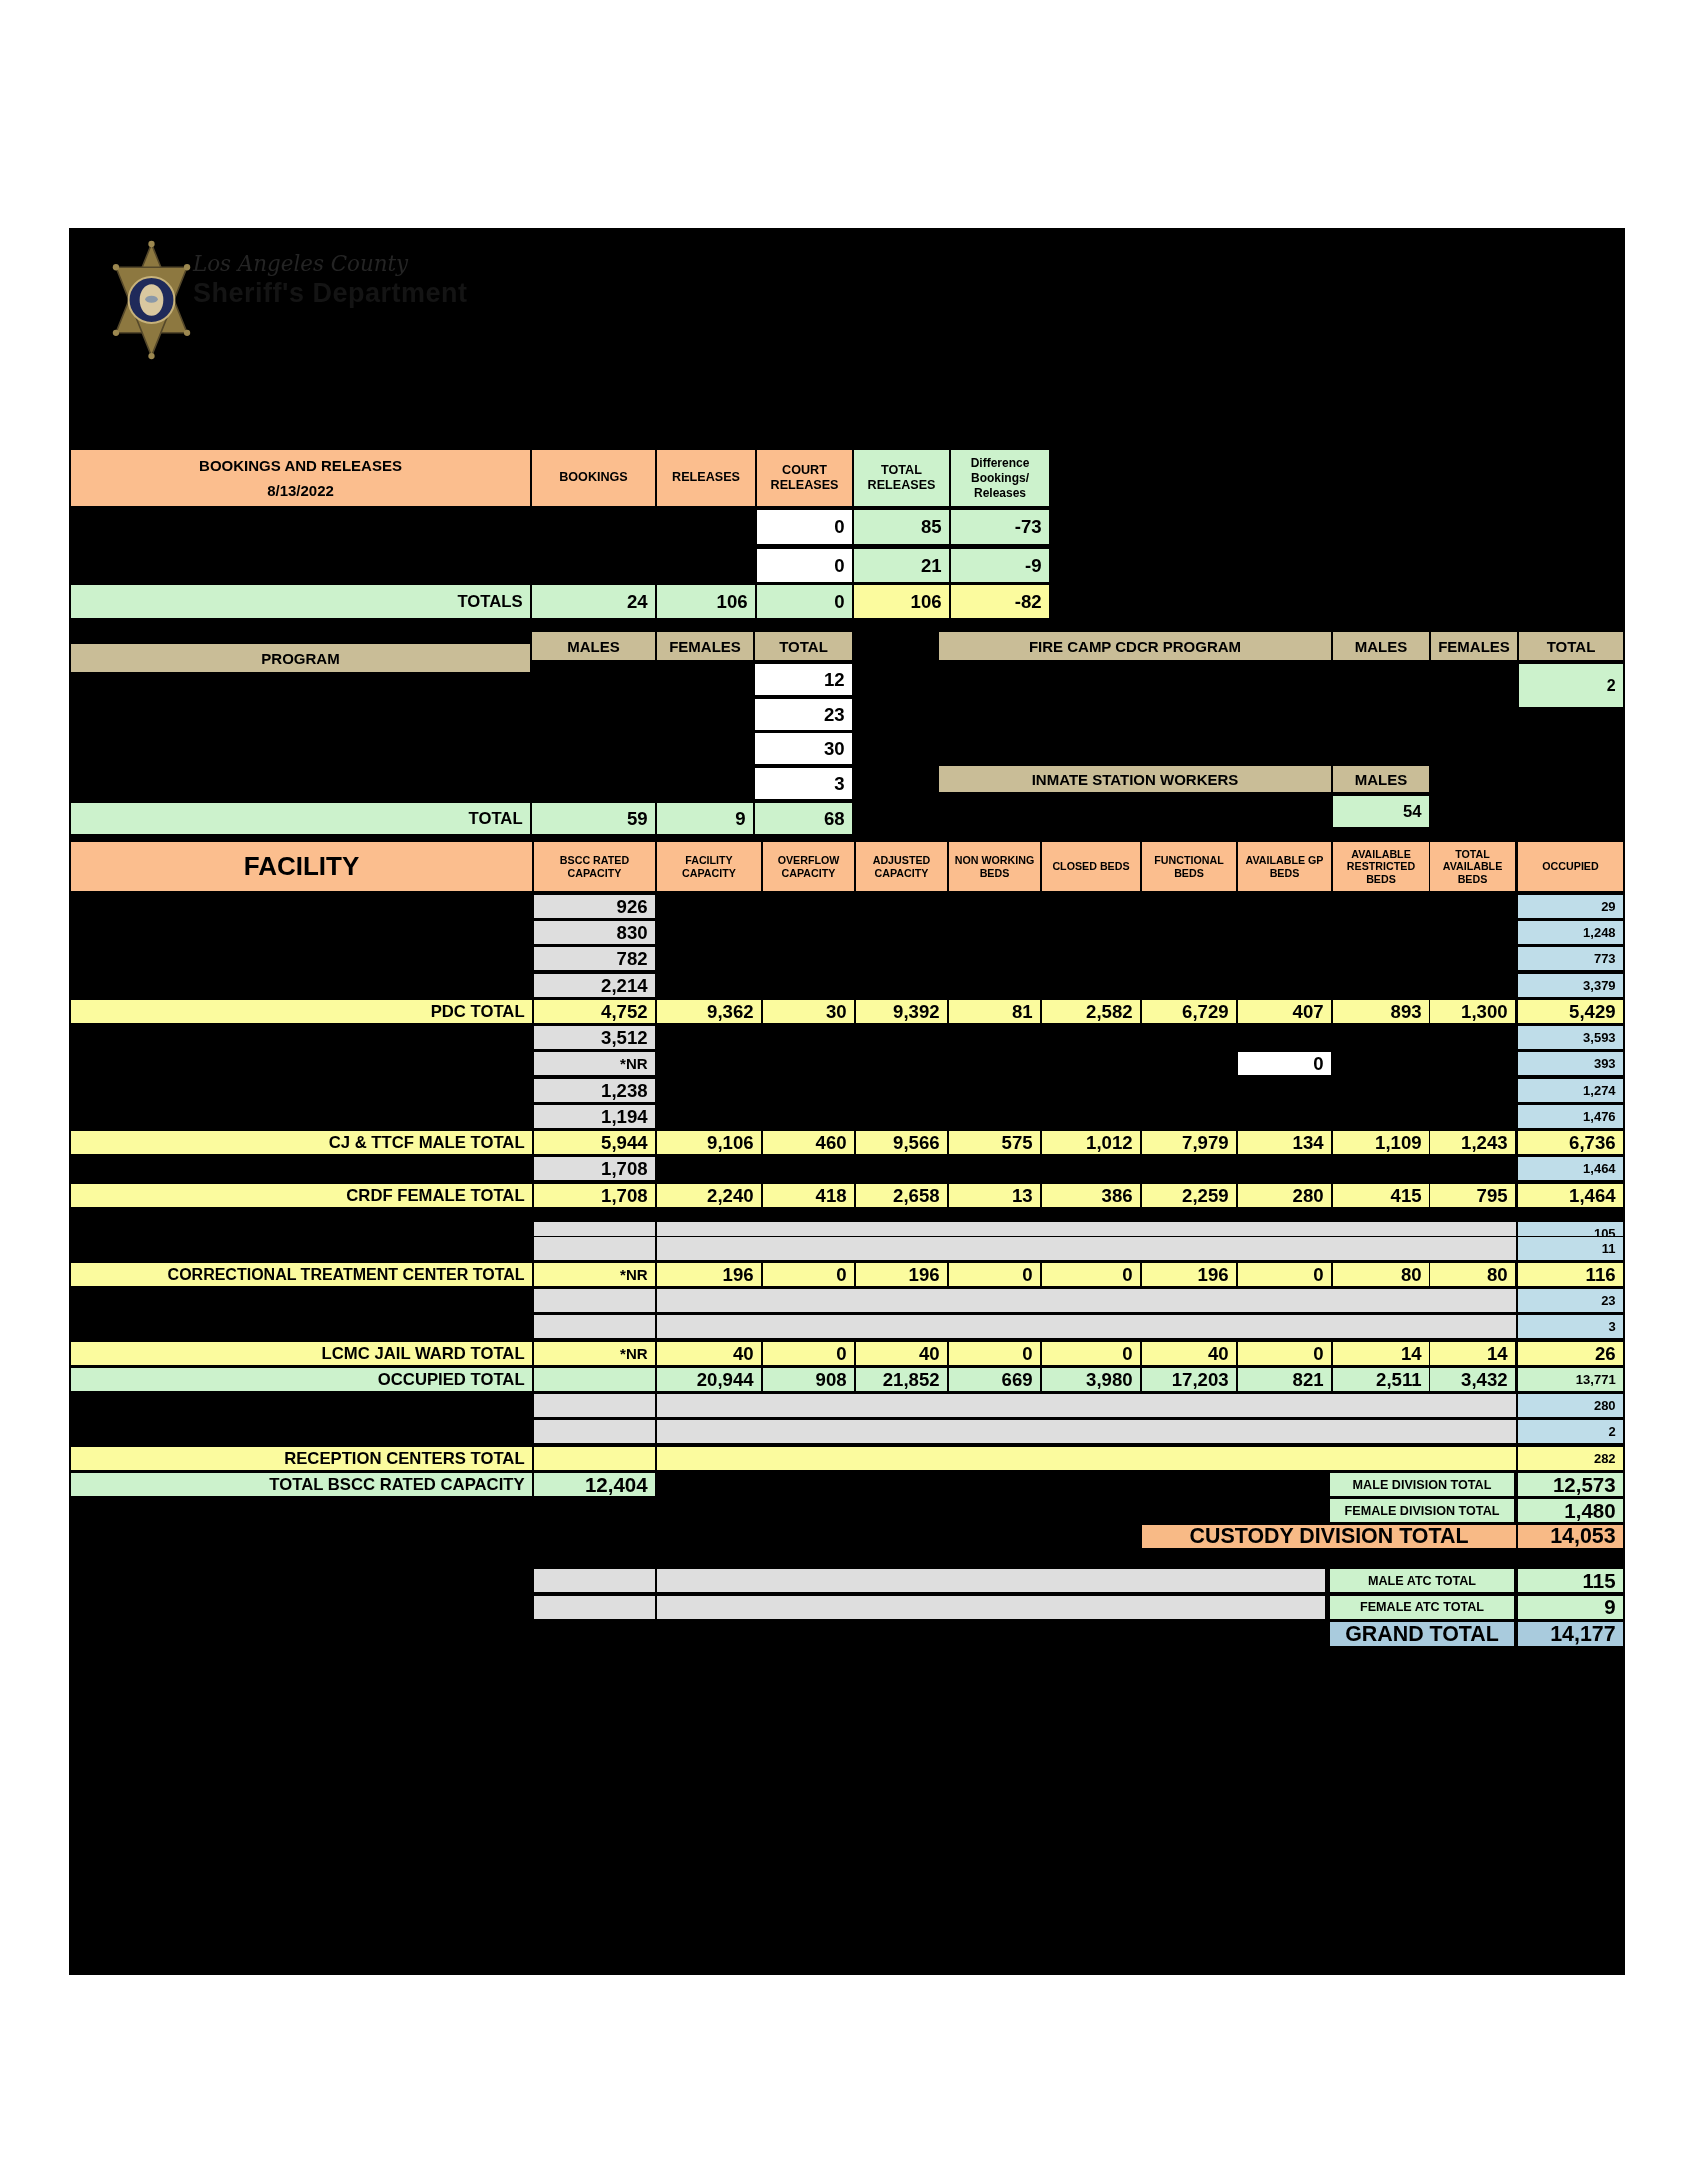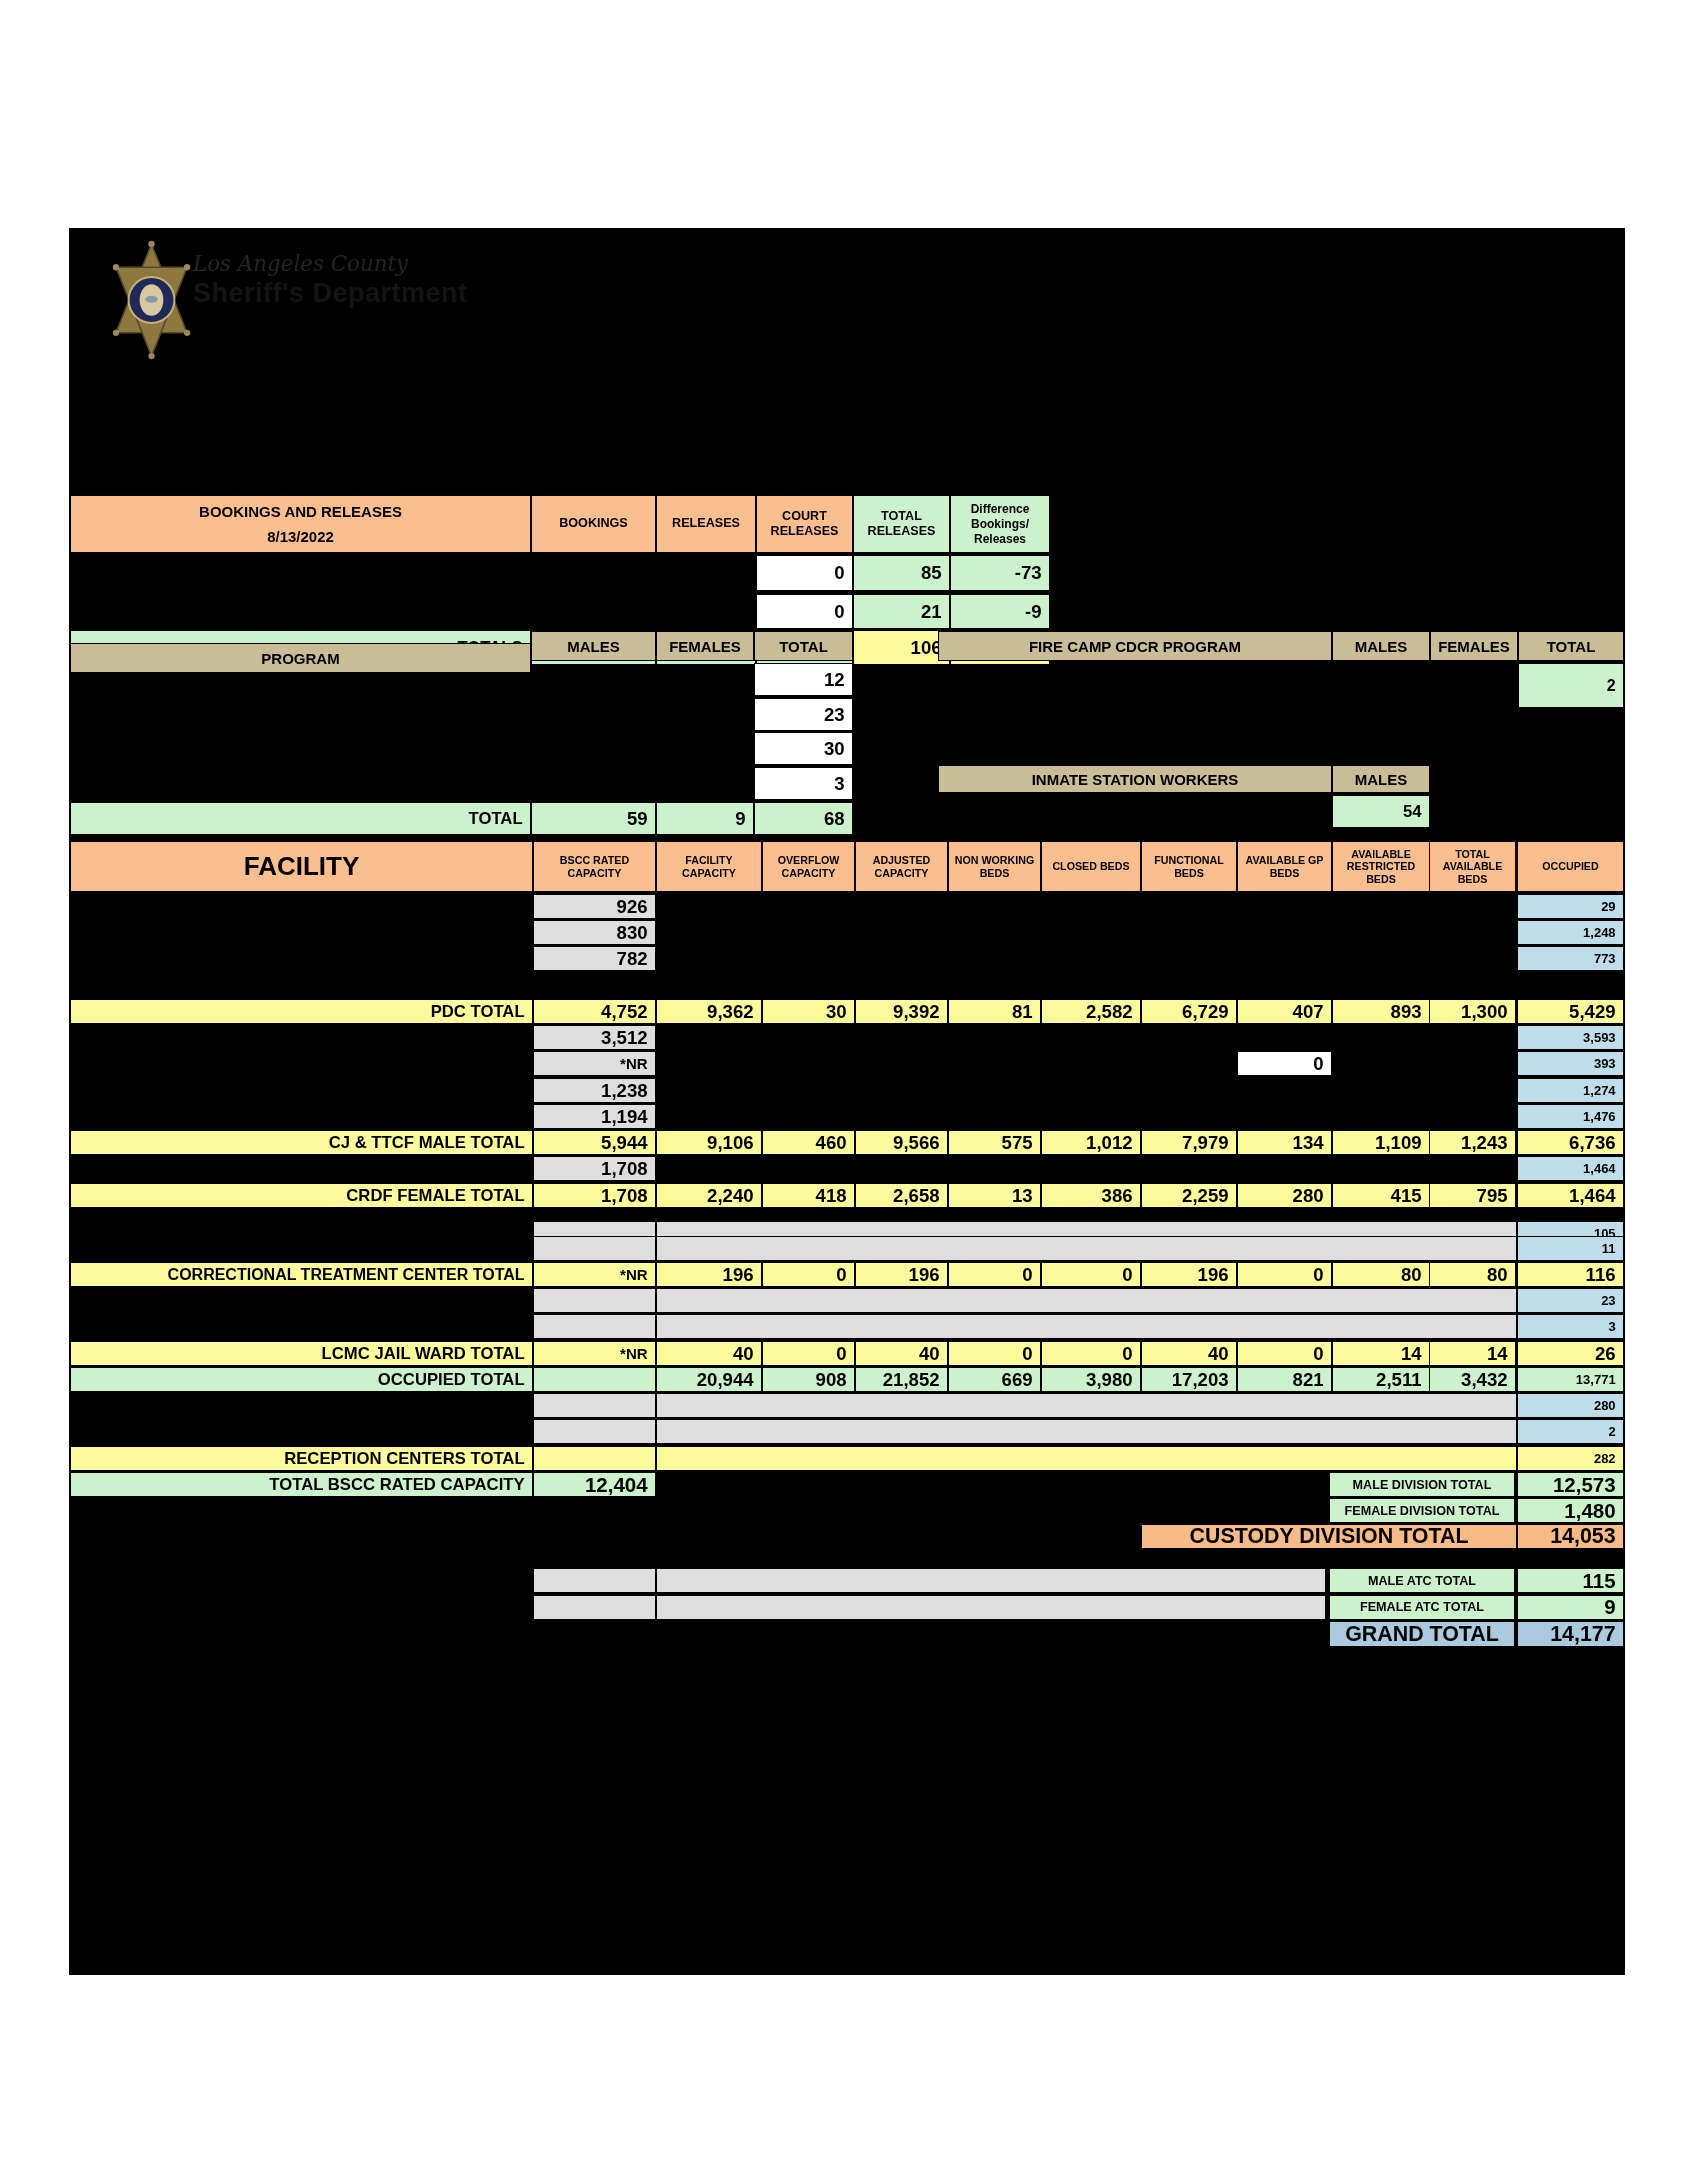--- a/index.html
+++ b/index.html
@@ -89,21 +89,21 @@
       <circle cx="190" cy="233" r="8" fill="#9c8850"></circle>
       <circle cx="10" cy="233" r="8" fill="#9c8850"></circle>
       <circle cx="100" cy="150" r="58" fill="#1f2a5a" stroke="#c7b27a" stroke-width="5"></circle>
       <ellipse cx="100" cy="150" rx="30" ry="40" fill="#d9c8a0"></ellipse>
       <ellipse cx="100" cy="148" rx="16" ry="9" fill="#8a98a8"></ellipse>
     </svg>
   </div>
   <div class="logo-script">Los Angeles County</div>
   <div class="logo-bold">Sheriff's Department</div>
 
-  <div class="tbl" style="left:70px;top:449px;width:980px;height:172px;margin-top:46px;">
+  <div class="tbl" style="left:70px;top:449px;width:980px;height:172px;">
     <div class="cell c orange b-label" style="top:0;height:58px;flex-direction:column;justify-content:space-evenly;">
       <span class="h-title">BOOKINGS AND RELEASES</span>
       <span class="f32">8/13/2022</span>
     </div>
     <div class="cell c orange h-col b-book" style="top:0;height:58px;">BOOKINGS</div>
     <div class="cell c orange h-col b-rel" style="top:0;height:58px;">RELEASES</div>
     <div class="cell c orange h-col pre b-court" style="top:0;height:58px;">COURT
 RELEASES</div>
     <div class="cell c green h-col pre b-tot" style="top:0;height:58px;">TOTAL
 RELEASES</div>
@@ -191,20 +191,24 @@
     <div class="frow" style="top:79px;">
       <div class="cell r gray x-bscc">830</div>
       <div class="cell r blue f42 x-occ">1,248</div>
     </div>
 
     <div class="frow" style="top:105px;">
       <div class="cell r gray x-bscc">782</div>
       <div class="cell r blue f42 x-occ">773</div>
     </div>
 
+    <div class="frow" style="top:132px;">
+      <div class="cell r gray x-bscc">2,214</div>
+      <div class="cell r blue f42 x-occ">3,379</div>
+    </div>
 
     <div class="frow" style="top:158px;">
       <div class="cell r yellow tlabel x-label">PDC TOTAL</div>
       <div class="cell r yellow x-bscc">4,752</div>
       <div class="cell r yellow x-fc">9,362</div>
       <div class="cell r yellow x-ov">30</div>
       <div class="cell r yellow x-adj">9,392</div>
       <div class="cell r yellow x-nw">81</div>
       <div class="cell r yellow x-cl">2,582</div>
       <div class="cell r yellow x-fn">6,729</div>

